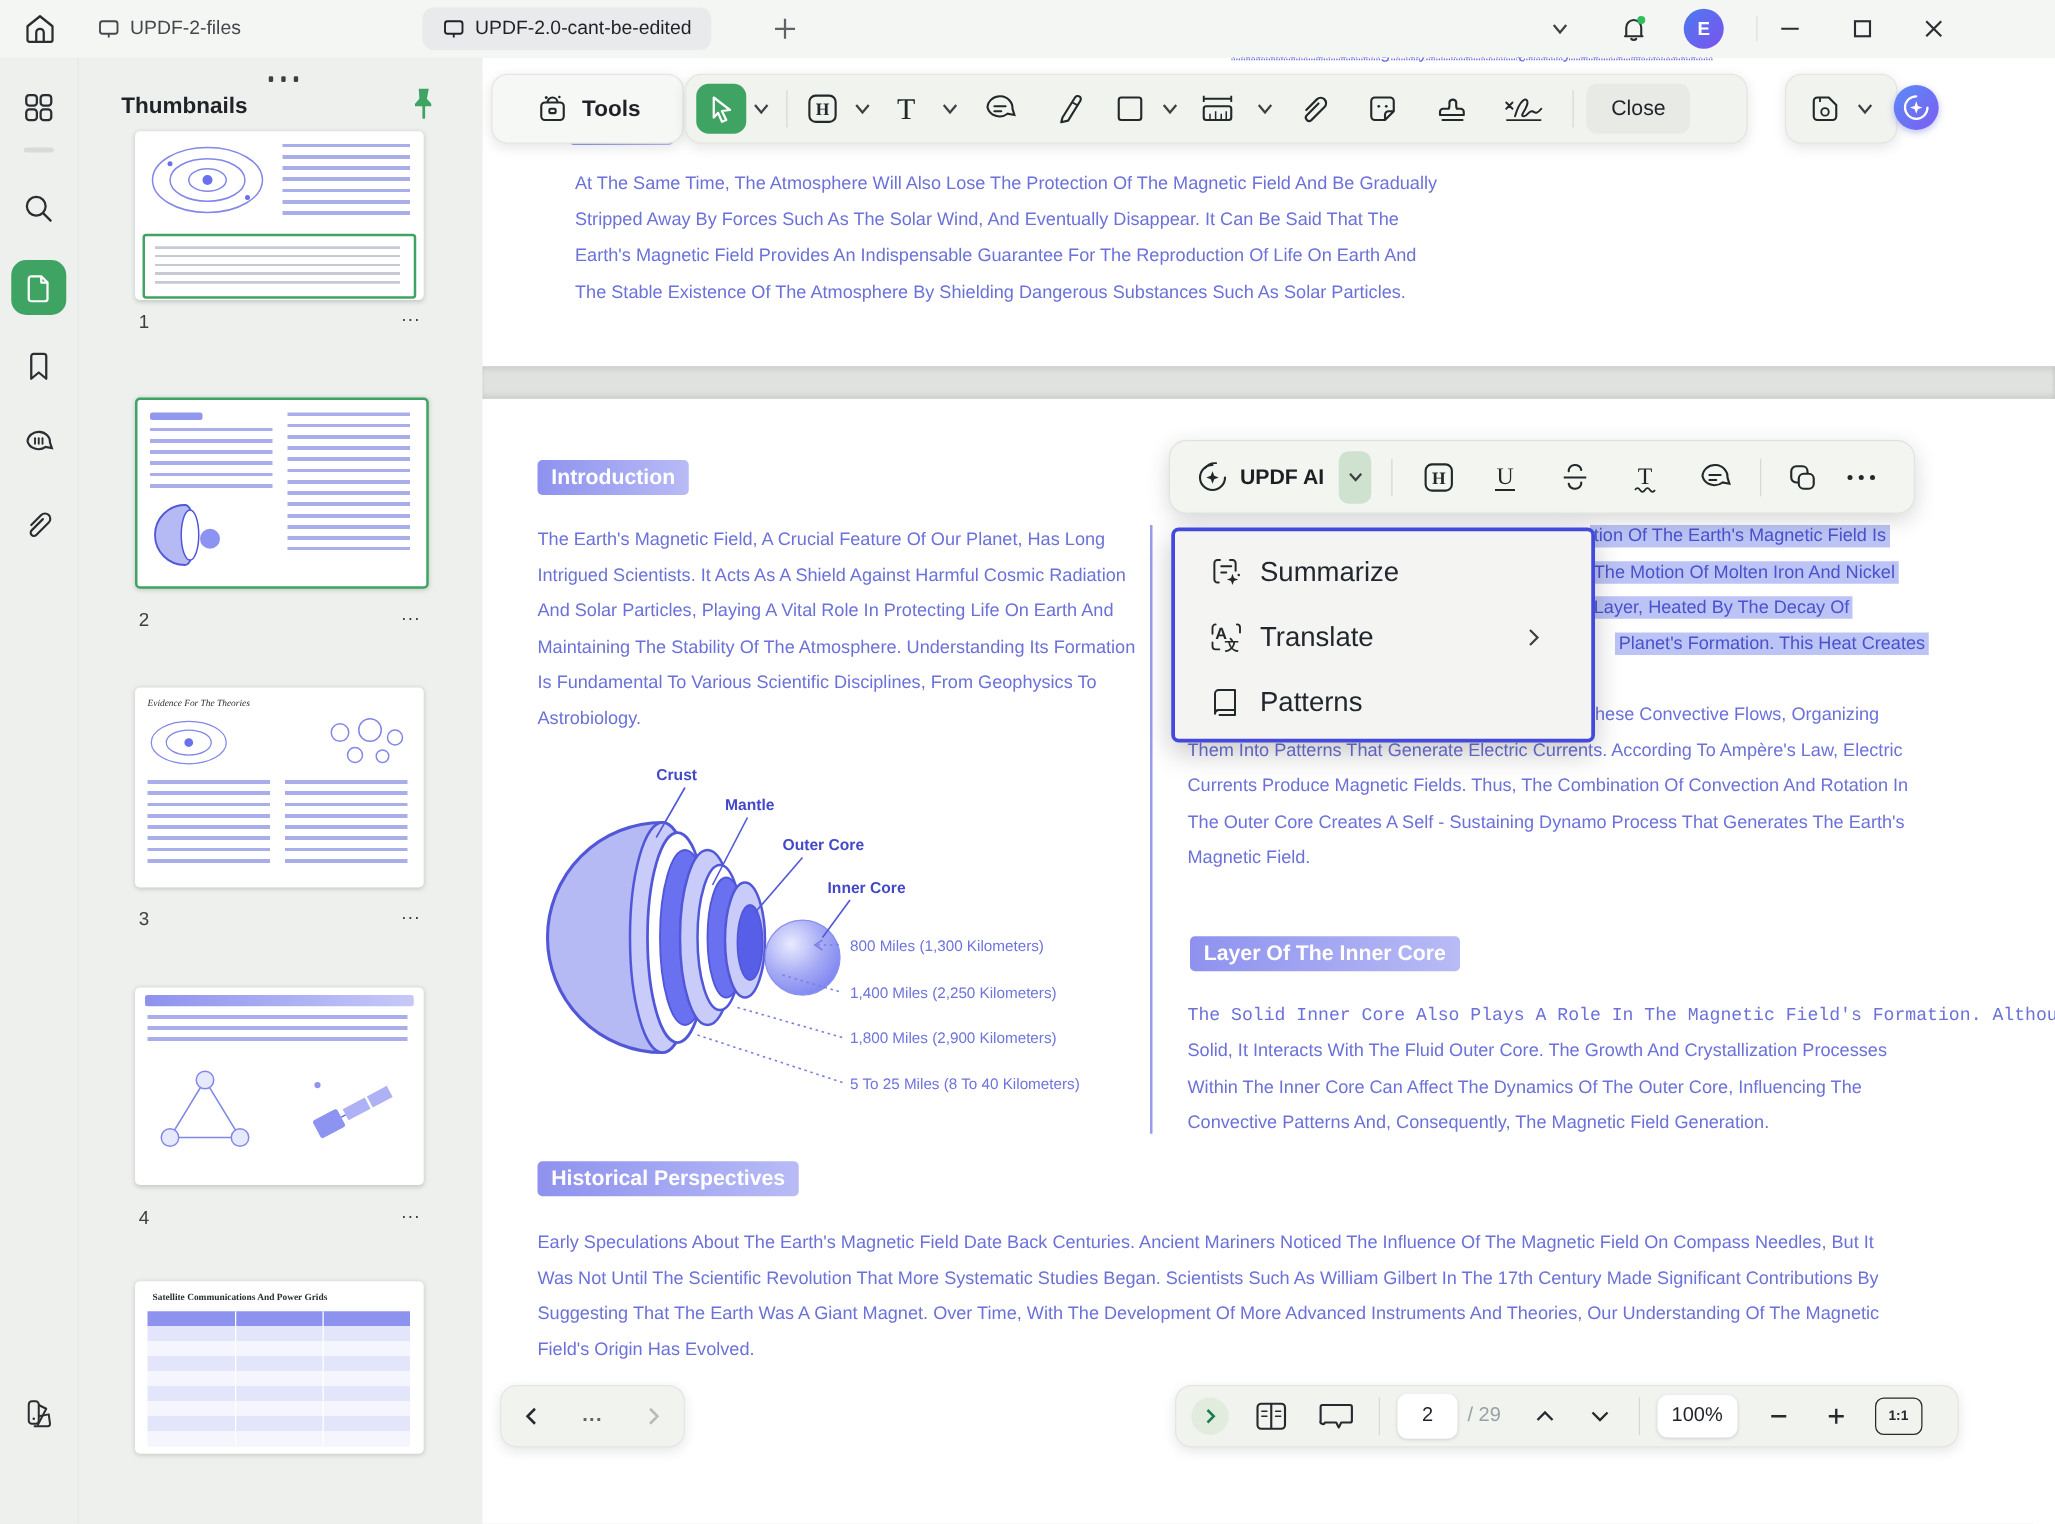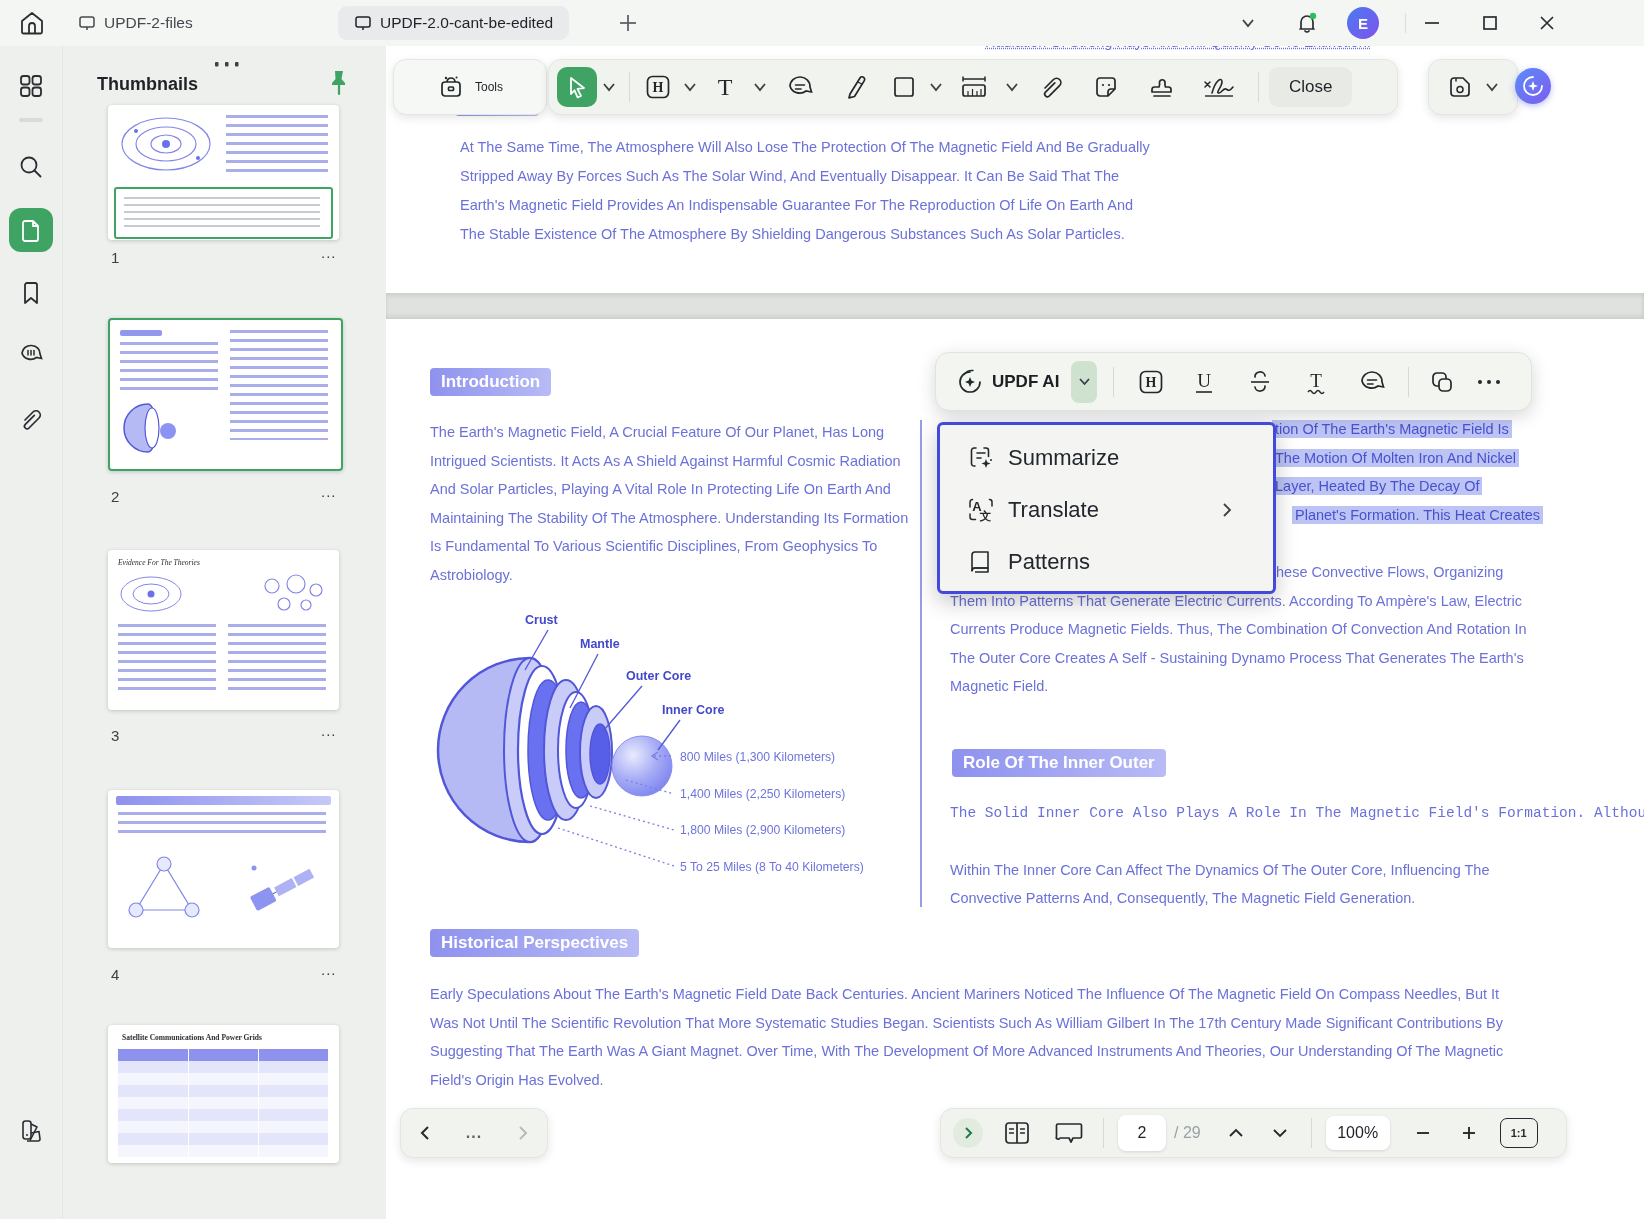--- a/index.html
+++ b/index.html
@@ -142,22 +142,23 @@
   <div class="dline sel" style="left:1272px;top:420px;">tion Of The Earth's Magnetic Field Is</div>
   <div class="dline sel" style="left:1272px;top:449px;">The Motion Of Molten Iron And Nickel</div>
   <div class="dline sel" style="left:1272px;top:477px;">Layer, Heated By The Decay Of</div>
   <div class="dline sel" style="left:1272px;top:506px;margin-left:20px;">Planet's Formation. This Heat Creates</div>
   <div class="dline" style="left:1276px;top:564px;">hese Convective Flows, Organizing</div>
   <div class="dline" style="left:950px;top:593px;">Them Into Patterns That Generate Electric Currents. According To Ampère's Law, Electric</div>
   <div class="dline" style="left:950px;top:621px;">Currents Produce Magnetic Fields. Thus, The Combination Of Convection And Rotation In</div>
   <div class="dline" style="left:950px;top:650px;">The Outer Core Creates A Self - Sustaining Dynamo Process That Generates The Earth's</div>
   <div class="dline" style="left:950px;top:678px;">Magnetic Field.</div>
 
-  <div class="chip" style="left:952px;top:749px;">Role Of The Inner Outer</div>
+  <div class="chip" style="left:952px;top:749px;">Layer Of The Inner Core</div>
   <div class="dline" style="left:950px;top:805px;font-family:Liberation Mono, monospace;">The Solid Inner Core Also Plays A Role In The Magnetic Field's Formation. Although It Is</div>
+  <div class="dline" style="left:950px;top:833px;">Solid, It Interacts With The Fluid Outer Core. The Growth And Crystallization Processes</div>
   <div class="dline" style="left:950px;top:862px;">Within The Inner Core Can Affect The Dynamics Of The Outer Core, Influencing The</div>
   <div class="dline" style="left:950px;top:890px;">Convective Patterns And, Consequently, The Magnetic Field Generation.</div>
 
   <div id="topbar" class="abs">
     <div class="abs" style="left:18px;top:9px;">
       <svg width="28" height="28" viewBox="0 0 28 28">
           <path d="M4,12 L14,4 L24,12 V23 a1.5,1.5 0 01-1.5,1.5 h-17 A1.5,1.5 0 014,23 Z M11,24.5 V17 a3,3 0 016,0 v7.5" fill="none" stroke="#2a2d31" stroke-width="1.8" stroke-linejoin="round"></path>
         </svg>
     </div>
     <div class="tab abs" style="left:78px;top:6px;height:34px;">
@@ -379,21 +380,21 @@
   <div class="pill" style="left:393px;top:59px;width:152px;height:54px;background:#f6f8f5;justify-content:center;gap:10px;z-index:6;">
     <svg width="28" height="28" viewBox="0 0 28 28">
         <g fill="none" stroke="#23282b" stroke-width="1.7" stroke-linejoin="round">
           <rect x="5" y="9" width="18" height="14" rx="3"></rect>
           <path d="M10,9 a4,4 0 018,0"></path>
           <rect x="11.5" y="14" width="5" height="3.5" rx="1"></rect>
         </g>
         <circle cx="9" cy="5" r="1.2" fill="#23282b"></circle>
         <circle cx="19.5" cy="4.5" r="1" fill="#23282b"></circle>
       </svg>
-    <span style="font-size:12px;font-weight:400;color:#1f2227;">Tools</span>
+    <span style="font-size:18px;font-weight:700;color:#1f2227;">Tools</span>
   </div>
 
   <div class="pill" style="left:548px;top:59px;width:848px;height:54px;padding:0;z-index:6;">
     <div class="tbtn" style="margin-left:8px;width:40px;height:40px;background:#3fa463;border-radius:10px;">
       <svg width="24" height="24" viewBox="0 0 24 24">
           <path d="M6,3 L19,13 L12.5,13.8 L16,21 L12.6,22.4 L9.5,15.3 L6,19 Z" fill="none" stroke="#ffffff" stroke-width="1.8" stroke-linejoin="round"></path>
         </svg>
     </div>
     <div class="tbtn" style="width:24px;height:40px;">
         <svg width="14" height="10" viewBox="0 0 14 10">

